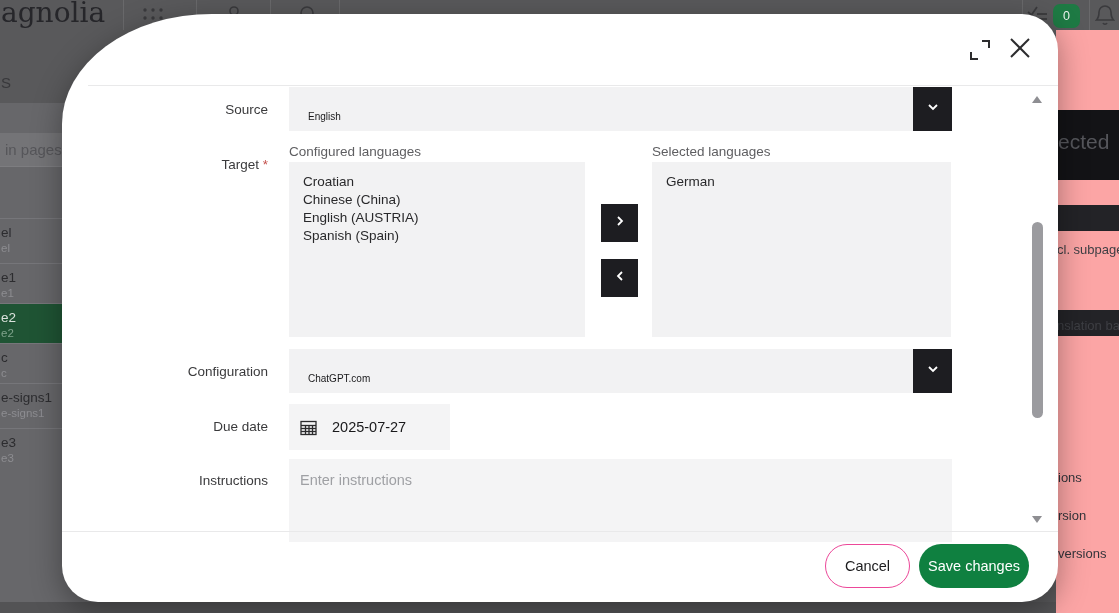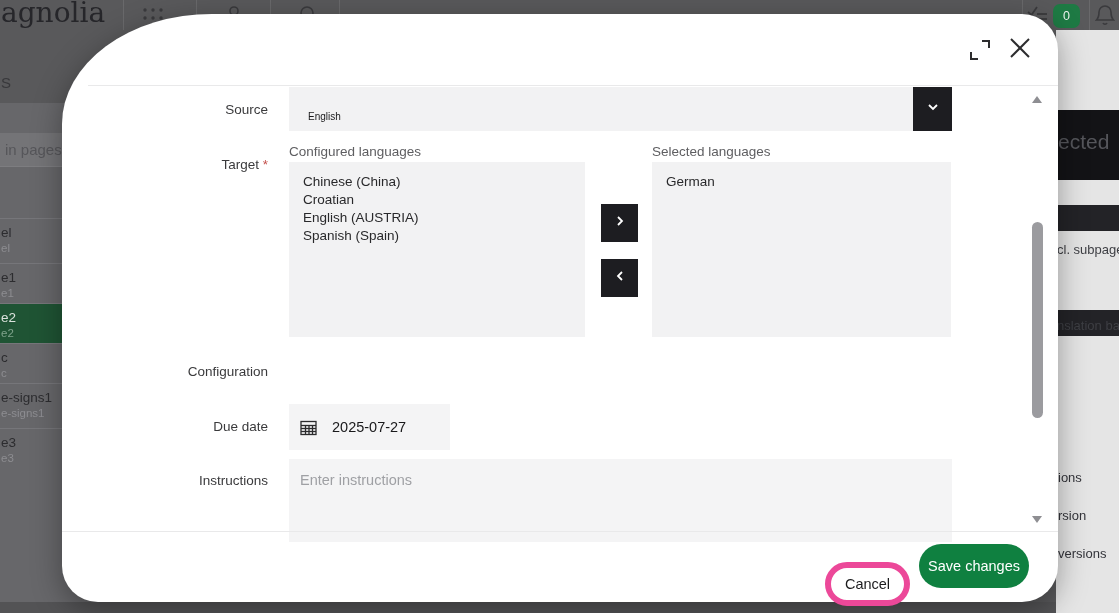--- a/index.html
+++ b/index.html
@@ -28,21 +28,21 @@
   .bg-rows { position:absolute; left:0; top:137px; width:230px; bottom:0; }
   .bg-row { position:relative; width:230px; height:40px; border-top:1px solid #76767a; background:#67676a; }
   .bg-row.tall { height:45px; }
   .bg-row.first { height:51px; border-top:none; }
   .bg-row .t { position:absolute; left:1px; top:6px; font-size:13.5px; color:#2c2c2f; }
   .bg-row .s { position:absolute; left:1px; top:23px; font-size:11.5px; color:#8d8d91; }
   .bg-row.sel { background:#1f5434; }
   .bg-row.sel .t { color:#dbe2dc; }
   .bg-row.sel .s { color:#7fa38c; }
 
-  .bg-right { position:absolute; left:1056px; top:30px; width:63px; height:583px; background:#e5e5e5; }
+  .bg-right { position:absolute; left:1056px; top:30px; width:63px; height:583px; background:#fca5a5; }
   .bg-right .band { position:absolute; left:0; top:80px; width:63px; height:70px; background:#131316; }
   .bg-right .strip { position:absolute; left:0; width:63px; height:26px; background:#232327; }
   .frag { position:absolute; white-space:nowrap; color:#3e3f44; font-size:13px; }
   .frag.big { font-size:21px; color:#55565b; }
   .frag.dim { color:#33343a; }
   .bg-bottom { position:absolute; left:0; top:602px; width:1056px; height:11px; background:#535355; }
 
   
   .modal { position:absolute; left:62px; top:14px; width:996px; height:588px; background:#ffffff;
     border-radius:150px 36px 36px 36px / 110px 36px 36px 36px;
@@ -75,21 +75,21 @@
 
   .m-scroll { position:absolute; left:963px; top:76px; width:24px; height:437px; }
   .m-thumb { position:absolute; left:7px; top:132px; width:11px; height:196px; background:#9b9b9f; border-radius:6px; cursor:pointer; }
   .arrow-up, .arrow-down { position:absolute; left:7px; width:0; height:0;
     border-left:5.5px solid transparent; border-right:5.5px solid transparent; cursor:pointer; }
   .arrow-up { top:6px; border-bottom:7px solid #8e8e92; }
   .arrow-down { bottom:4px; border-top:7px solid #8e8e92; }
 
   .btn { position:absolute; top:530px; height:44px; border-radius:22px; font-size:14.5px;
     display:flex; align-items:center; justify-content:center; cursor:pointer; }
-  .btn-cancel { left:763px; width:85px; background:#fff; border:6px solid #ec4899; color:#1c1c1e;margin-top:18px; }
+  .btn-cancel { left:763px; width:85px; background:#fff; border:1px solid #ec4899; color:#1c1c1e; }
   .btn-save { left:857px; width:110px; background:#0f8040; color:#ffffff; }
 </style>
 </head>
 <body>
 
 <div id="stage">
 
   <div class="bg-header">
     <div class="bg-logo">agnolia</div>
     <div class="hdr-div" style="left:123px"></div>
@@ -217,22 +217,22 @@
     </div>
 
     <div class="f-label" style="top:143px;">
       <span>Target</span>
       <span class="req">*</span>
     </div>
     <div class="caption" style="left:227px; top:130px;">Configured languages</div>
     <div class="caption" style="left:590px; top:130px;">Selected languages</div>
 
     <div class="listbox" style="left:227px; width:296px;">
+      <div class="opt">Croatian</div>
       <div class="opt">Chinese (China)</div>
-      <div class="opt">Croatian</div>
       <div class="opt">English (AUSTRIA)</div>
       <div class="opt">Spanish (Spain)</div>
     </div>
 
     <div class="xfer" style="top:190px;">
       <span>
         <svg width="16" height="16" viewBox="0 0 16 16" fill="none" stroke="#ffffff" stroke-width="1.8">
           <path d="M6 4l4 4-4 4"></path>
         </svg>
       </span>
@@ -243,20 +243,30 @@
           <path d="M10 4L6 8l4 4"></path>
         </svg>
       </span>
     </div>
 
     <div class="listbox" style="left:590px; width:299px;">
       <div class="opt">German</div>
     </div>
 
     <div class="f-label" style="top:350px;">Configuration</div>
+    <div class="field" style="top:335px;">
+      <span class="val">ChatGPT.com</span>
+      <div class="dd-btn">
+        <span>
+          <svg width="16" height="16" viewBox="0 0 16 16" fill="none" stroke="#ffffff" stroke-width="1.8">
+            <path d="M4 6l4 4 4-4"></path>
+          </svg>
+        </span>
+      </div>
+    </div>
 
     <div class="f-label" style="top:405px;">Due date</div>
     <div class="date-field">
       <span>
         <svg width="17" height="17" viewBox="0 0 17 17" fill="none" stroke="#2b2b2d" stroke-width="1.3">
           <rect x="1" y="2.5" width="15" height="13"></rect>
           <path d="M1 6.5h15"></path>
             <path d="M5.5 6.5v9"></path>
             <path d="M9 6.5v9"></path>
             <path d="M12.5 6.5v9"></path>

